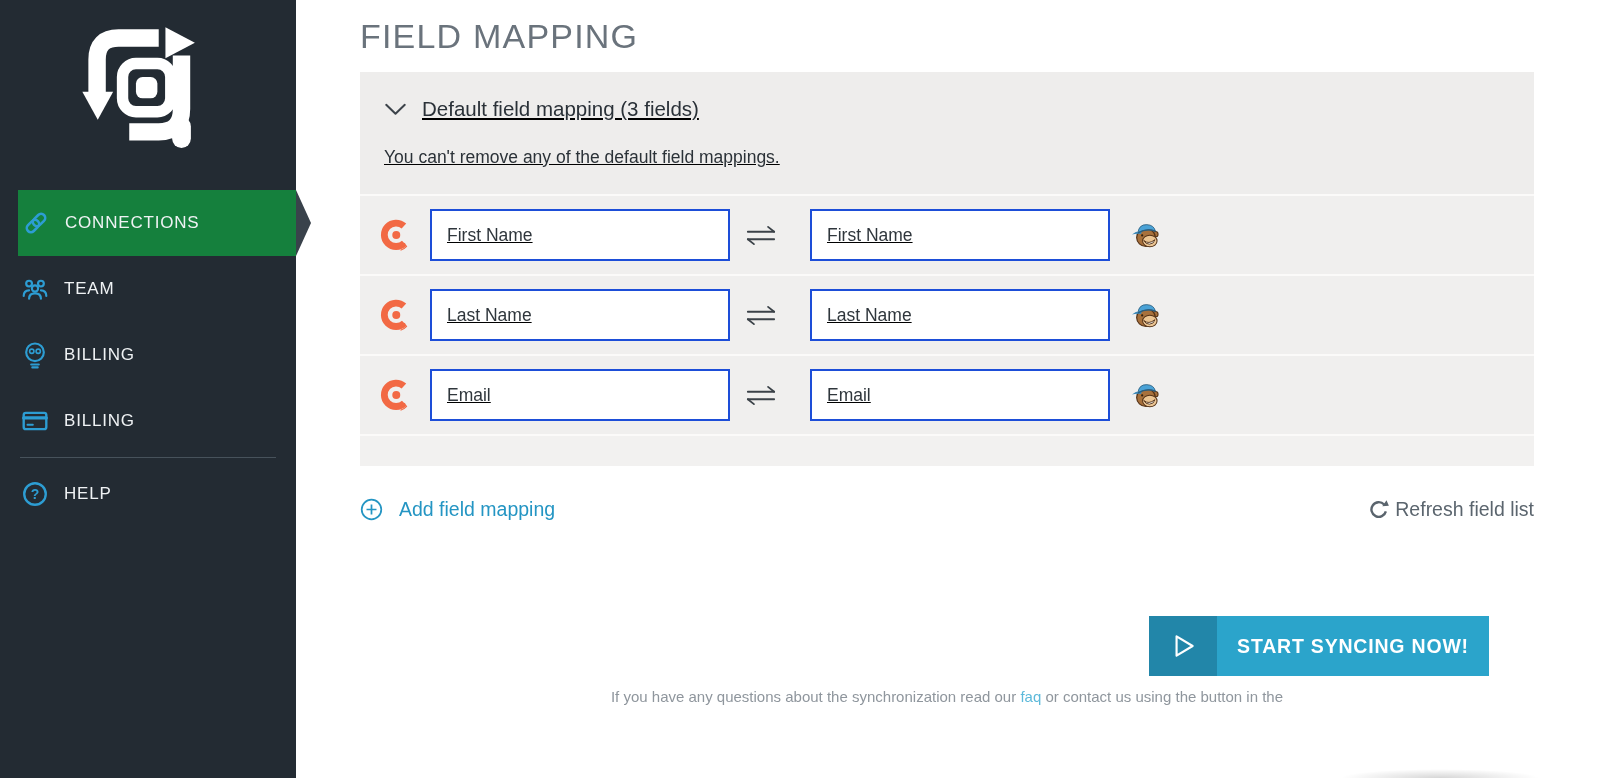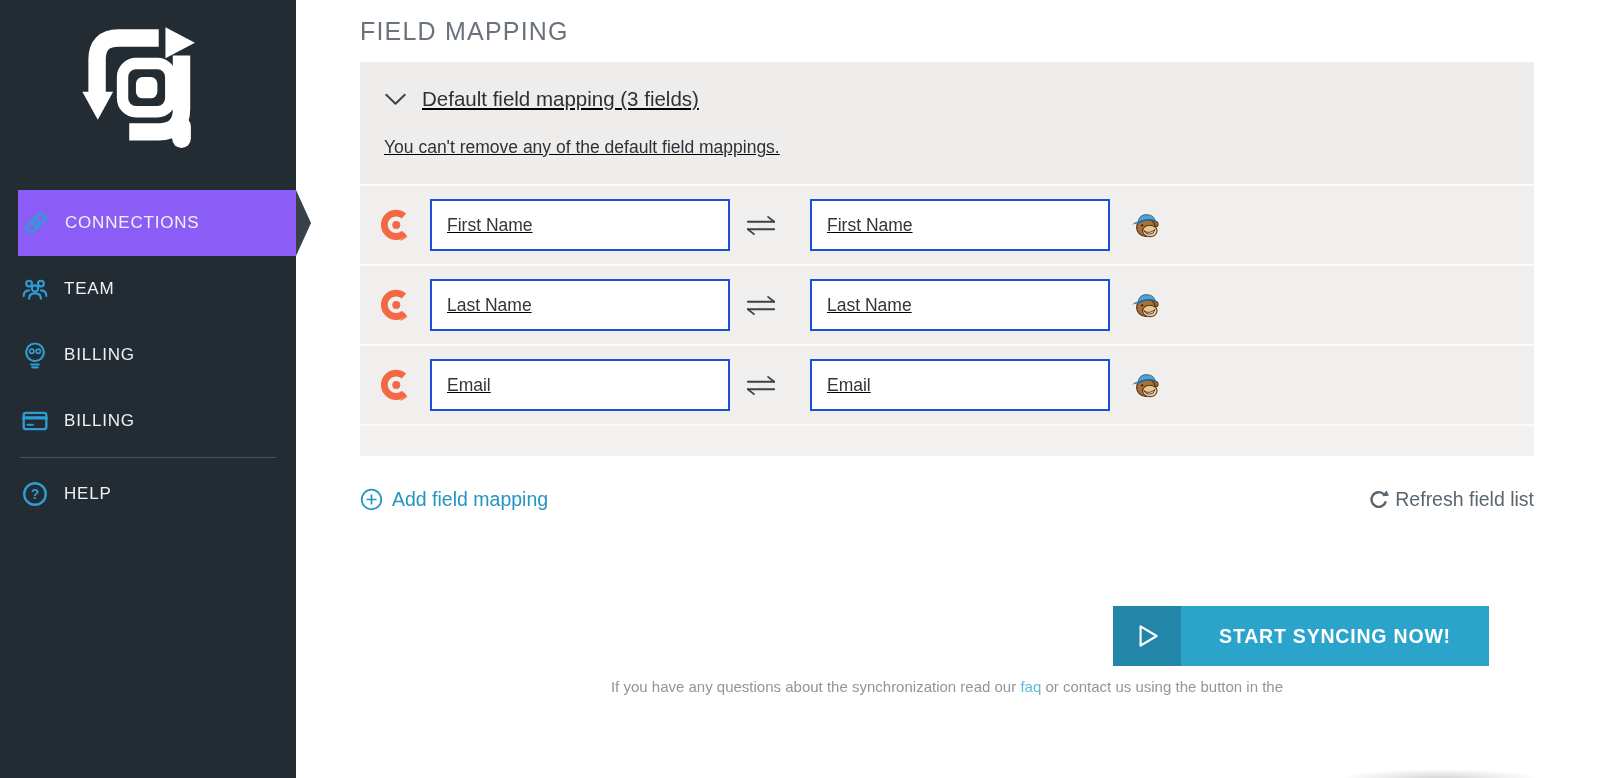--- a/index.html
+++ b/index.html
@@ -7,51 +7,51 @@
     width:1600px;height:778px;position:relative;overflow:hidden;
     background:#ffffff;font-family:"Liberation Sans",sans-serif;
   }
   
   .sidebar{position:absolute;left:0;top:0;width:296px;height:778px;background:#232b33;z-index:5;}
   .logo-wrap{display:flex;justify-content:center;margin-top:26px;height:134px;}
   .nav{margin-top:30px;}
   .nav-item{position:relative;height:66px;display:flex;align-items:center;padding-left:21px;cursor:pointer;}
   .nav-item .icon{width:28px;display:flex;justify-content:center;align-items:center;}
   .nav-item .label{margin-left:15px;color:#eff2f4;font-size:17px;letter-spacing:.8px;}
-  .nav-item.active{background:#8b5cf6;margin-left:18px;padding-left:4px;}
+  .nav-item.active{background:#15803d;margin-left:18px;padding-left:4px;}
   .nav-item.active::after{
     content:"";position:absolute;left:100%;top:0;width:0;height:0;
     border-top:33px solid transparent;border-bottom:33px solid transparent;border-left:15px solid #39424b;
   }
   .nav-divider{height:1px;background:#47525b;margin:3px 20px;}
   
   .main{position:absolute;left:296px;top:0;width:1304px;height:778px;box-sizing:border-box;padding:0 66px 0 64px;}
-  .page-title{margin-top:17px;font-size:25px;color:#6a737c;letter-spacing:1.2px;font-weight:400;}
+  .page-title{margin-top:17px;font-size:34px;color:#6a737c;letter-spacing:1.2px;font-weight:400;}
   .panel{margin-top:16px;background:#eeedec;text-decoration:underline;}
   .panel-head{padding:25px 0 0 24px;display:flex;align-items:center;cursor:pointer;}
   .panel-head .chev{margin-right:15px;display:flex;}
   .panel-head .txt{font-size:20.5px;color:#2a3138;font-weight:400;}
   .panel-note{margin:26px 0 0 24px;font-size:17.5px;color:#2b3238;padding-bottom:26px;}
   .map-row{height:78px;border-top:2px solid #fbfaf9;background:#f0efee;display:flex;align-items:center;}
   .app-icon{margin-left:18px;width:34px;height:34px;display:flex;align-items:center;justify-content:center;}
   .app-icon.right{margin-left:19px;}
   .field-input{
     margin-left:18px;width:266px;height:48px;border:2px solid #1d4ed8;background:#fff;
     font-size:17.5px;color:#2f363c;padding:0 15px;font-family:"Liberation Sans",sans-serif;outline:none;
   }
   .exchange{width:62px;display:flex;justify-content:center;align-items:center;}
   .panel-footer{height:30px;border-top:2px solid #fbfaf9;background:#f2f1f0;}
   .actions-row{display:flex;justify-content:space-between;align-items:center;margin-top:32px;}
-  .add-link{display:flex;align-items:center;gap:9px;color:#2495c3;font-size:19.5px;cursor:pointer;}
+  .add-link{display:flex;align-items:center;gap:16px;color:#2495c3;font-size:19.5px;cursor:pointer;}
   .refresh-link{display:flex;align-items:center;gap:5px;color:#5b656e;font-size:19.5px;cursor:pointer;}
   .start-btn-row{display:flex;justify-content:flex-end;margin-top:95px;padding-right:45px;}
   .start-btn{display:flex;height:60px;cursor:pointer;}
   .start-btn .play-seg{width:68px;background:#2286a9;display:flex;align-items:center;justify-content:center;}
   .start-btn .label-seg{
-    width:308px;background:#2ba4cb;color:#fff;display:flex;align-items:center;justify-content:center;
+    width:272px;background:#2ba4cb;color:#fff;display:flex;align-items:center;justify-content:center;
     font-size:19.5px;font-weight:700;letter-spacing:.8px;
   }
   .page-footer{margin-top:9px;text-align:center;font-size:15px;color:#8f969d;line-height:24.5px;}
   .page-footer a{color:#5db9da;text-decoration:none;cursor:pointer;}
   .chat-shadow{
     position:absolute;right:60px;bottom:-9px;width:200px;height:18px;border-radius:50%;
     background:radial-gradient(ellipse at center, rgba(0,0,0,.16), rgba(0,0,0,0) 70%);
   }
 </style>
 </head>

